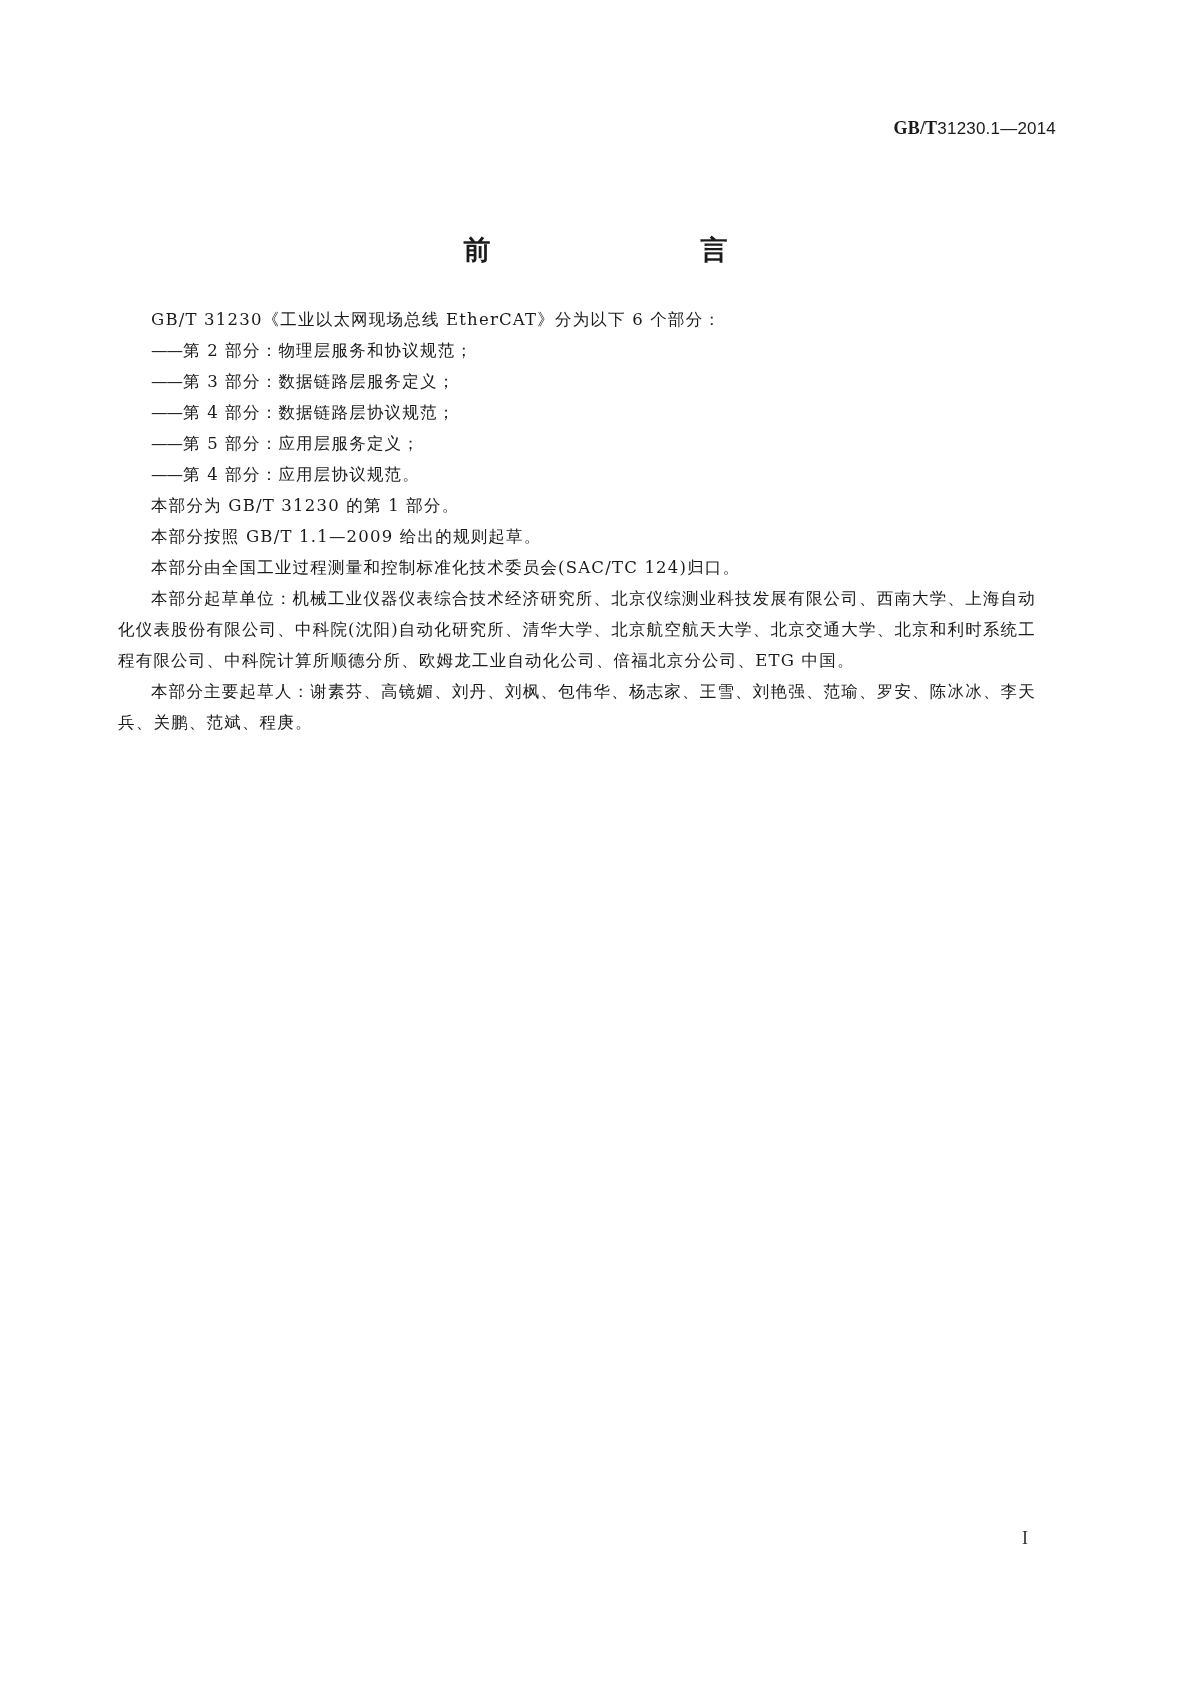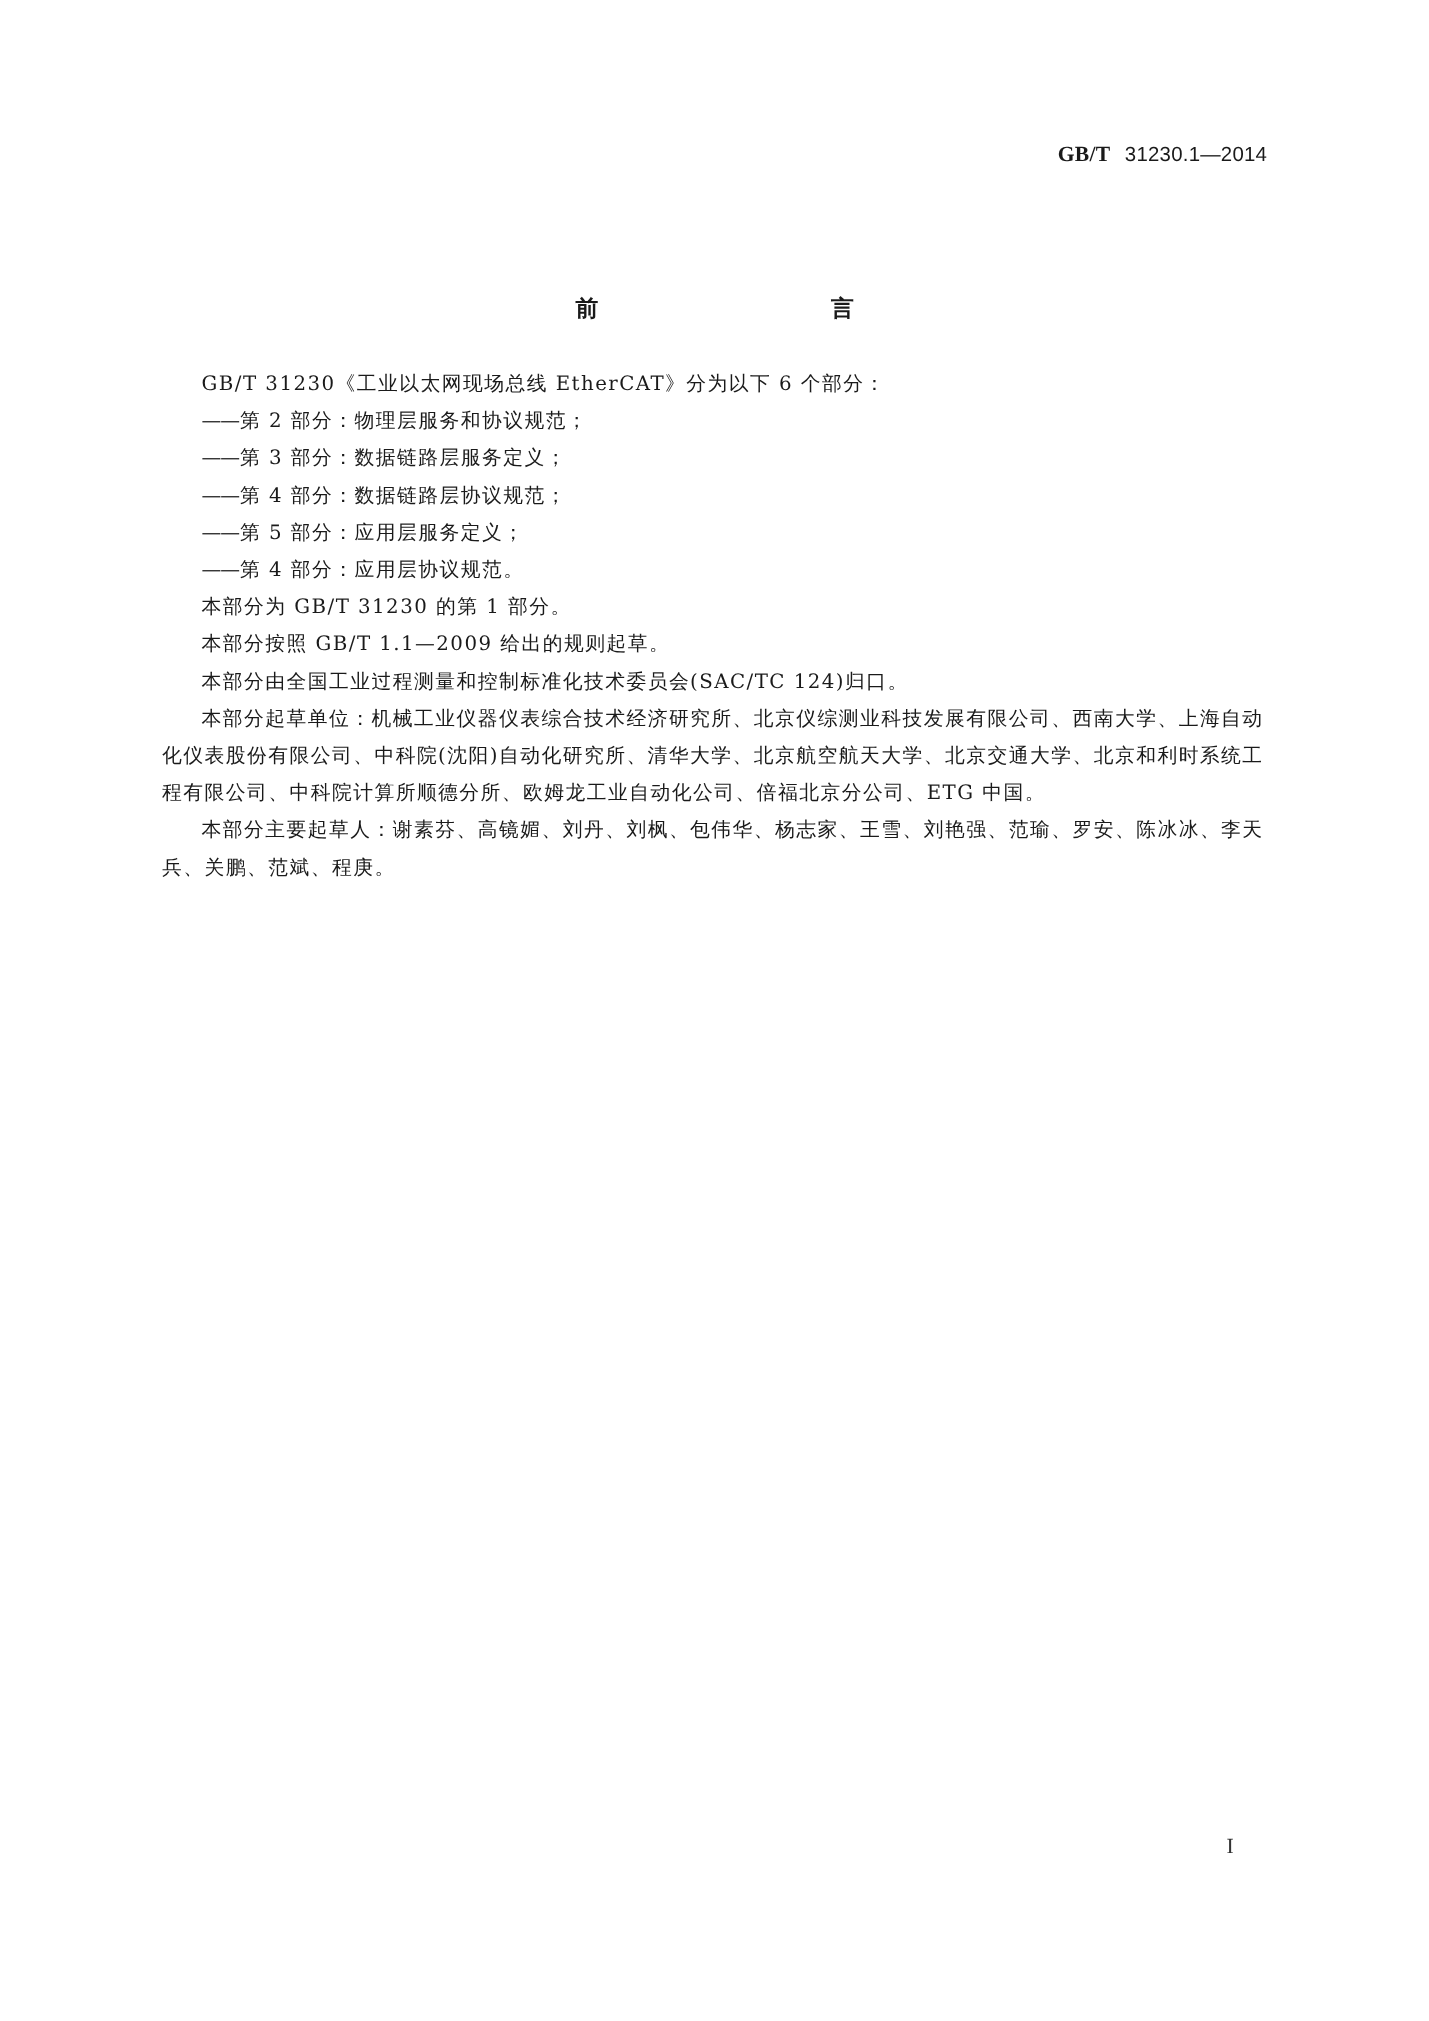--- a/index.html
+++ b/index.html
@@ -25,38 +25,38 @@
     }
     .std-code .gbt {
       font-family: "Liberation Serif", "DejaVu Serif", serif;
       font-weight: bold;
       font-size: 18px;
       text-align: center;
     }
     .std-code .num {
       font-family: "Liberation Sans", "DejaVu Sans", sans-serif;
       font-size: 17px;
-      margin-left: 12px;
+      margin-left: 0;
     }
     .page-title {
       position: absolute;
-      top: 244px;
+      top: 232px;
       left: 0;
       width: 1191px;
       text-align: center;
       font-family: "DejaVu Sans", "Liberation Sans", sans-serif;
       font-weight: bold;
-      font-size: 19px;
+      font-size: 27px;
       letter-spacing: 52px;
       text-indent: 52px;
     }
     .body-text {
       position: absolute;
       top: 304px;
-      left: 135px;
+      left: 118px;
       width: 918px;
       font-size: 16.5px;
       line-height: 31px;
       letter-spacing: 1.2px;
     }
     .para {
       margin: 0;
       text-indent: 2em;
       text-align: justify;
     }

